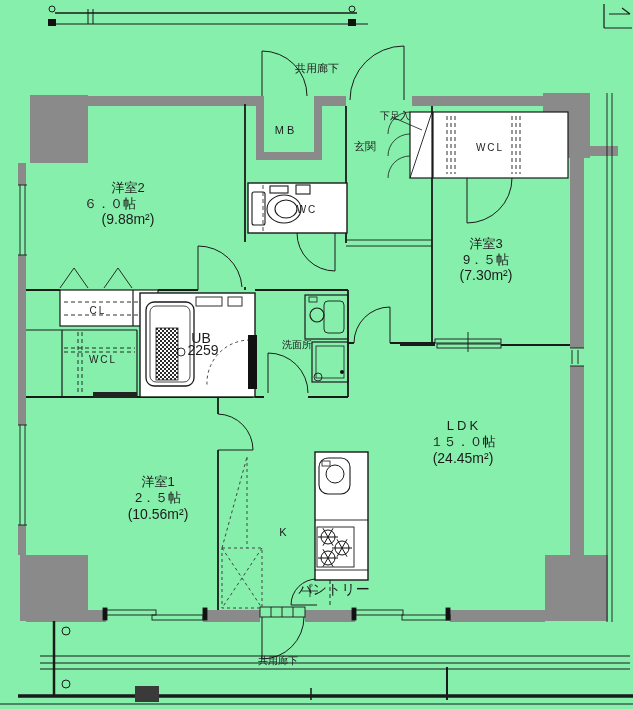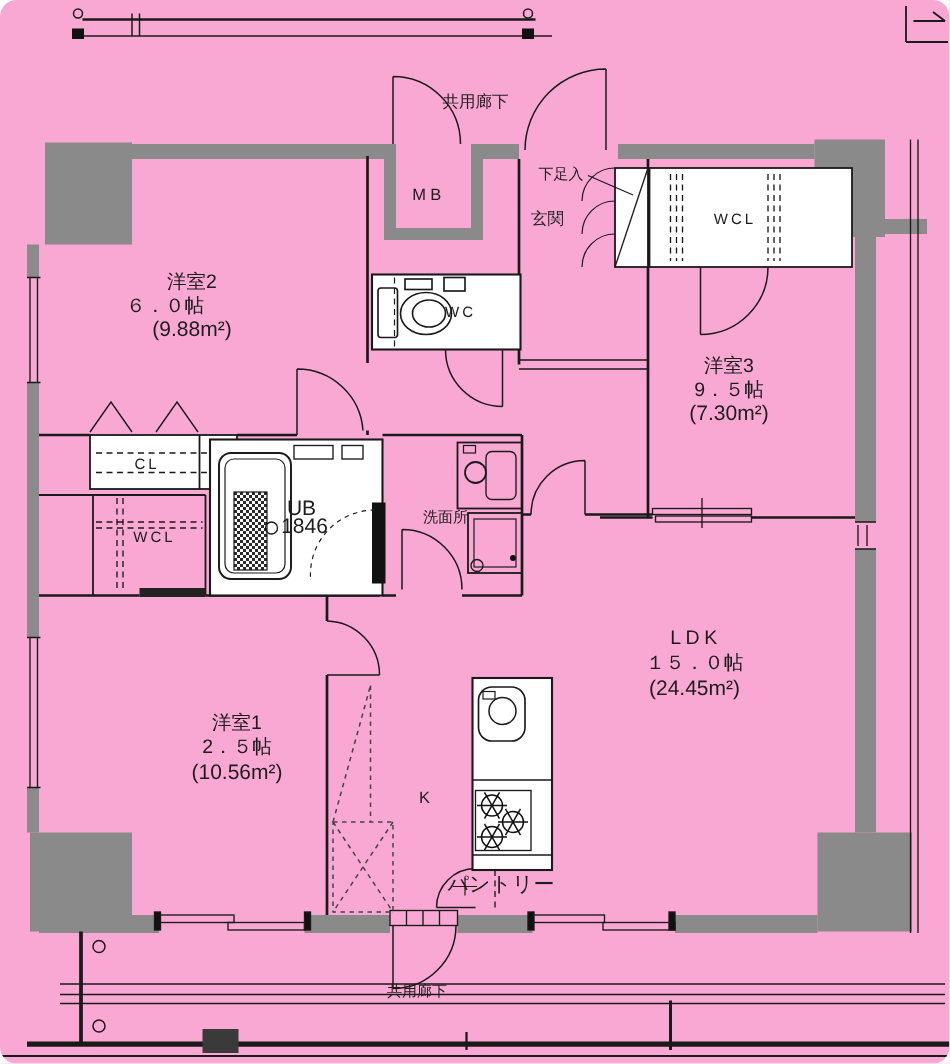--- a/index.html
+++ b/index.html
@@ -1,17 +1,17 @@
 <!DOCTYPE html>
 <html><head>
 <meta charset="utf-8">
 <style>
   html,body{margin:0;padding:0;background:#fff;}
-  #plan{position:relative;width:633px;height:709px;background:#f9a8d4;overflow:hidden;
-        font-family:"Liberation Sans","DejaVu Sans",sans-serif;color:#111;border-radius:11px;}
+  #plan{position:relative;width:633px;height:709px;background:#86efac;overflow:hidden;
+        font-family:"Liberation Sans","DejaVu Sans",sans-serif;color:#111;}
   #plan svg{position:absolute;left:0;top:0;}
   .lbl{position:absolute;transform:translate(-50%,-50%);white-space:nowrap;color:#1c1c1c;}
   .s9{font-size:14px}.s10{font-size:10px}.s11{font-size:11px}.s13{font-size:13px}
   .ls2{letter-spacing:2px}.ls3{letter-spacing:3px}
   .area{font-size:14px}
 </style>
 </head>
 <body>
 
 <div id="plan">
@@ -206,28 +206,28 @@
     <line x1="447" y1="667" x2="447" y2="700" stroke-width="2"></line>
     <line x1="311" y1="688" x2="311" y2="700" stroke-width="1.5"></line>
     <circle cx="66" cy="631" r="4" stroke-width="1"></circle>
     <circle cx="66" cy="684" r="4" stroke-width="1"></circle>
     <rect x="135" y="686" width="24" height="16" fill="#3a3a3a" stroke="none"></rect>
   </g>
 </svg>
 
   <div class="lbl s11" style="left:317px;top:68px">共用廊下</div>
   <div class="lbl s11 ls3" style="left:286px;top:130px">MB</div>
-  <div class="lbl s10" style="left:374px;top:116px">下足入</div>
+  <div class="lbl s10" style="left:395px;top:116px">下足入</div>
   <div class="lbl s11" style="left:365px;top:146px">玄関</div>
   <div class="lbl s10 ls2" style="left:307px;top:209px">WC</div>
   <div class="lbl s10 ls2" style="left:490px;top:147px">WCL</div>
   <div class="lbl s10 ls2" style="left:98px;top:310px">CL</div>
   <div class="lbl s10 ls2" style="left:103px;top:359px">WCL</div>
   <div class="lbl s9" style="left:201px;top:338px">UB</div>
-  <div class="lbl s9" style="left:203px;top:350px">1846</div>
+  <div class="lbl s9" style="left:203px;top:350px">2259</div>
   <div class="lbl s10" style="left:297px;top:345px">洗面所</div>
   <div class="lbl s11" style="left:283px;top:532px">K</div>
   <div class="lbl s9" style="left:334px;top:590px">パントリー</div>
   <div class="lbl s10" style="left:278px;top:661px">共用廊下</div>
 
   <div class="lbl s13" style="left:128px;top:188px">洋室2</div>
   <div class="lbl s13" style="left:110px;top:204px">６．０帖</div>
   <div class="lbl area" style="left:128px;top:219px">(9.88m²)</div>
 
   <div class="lbl s13" style="left:486px;top:244px">洋室3</div>

